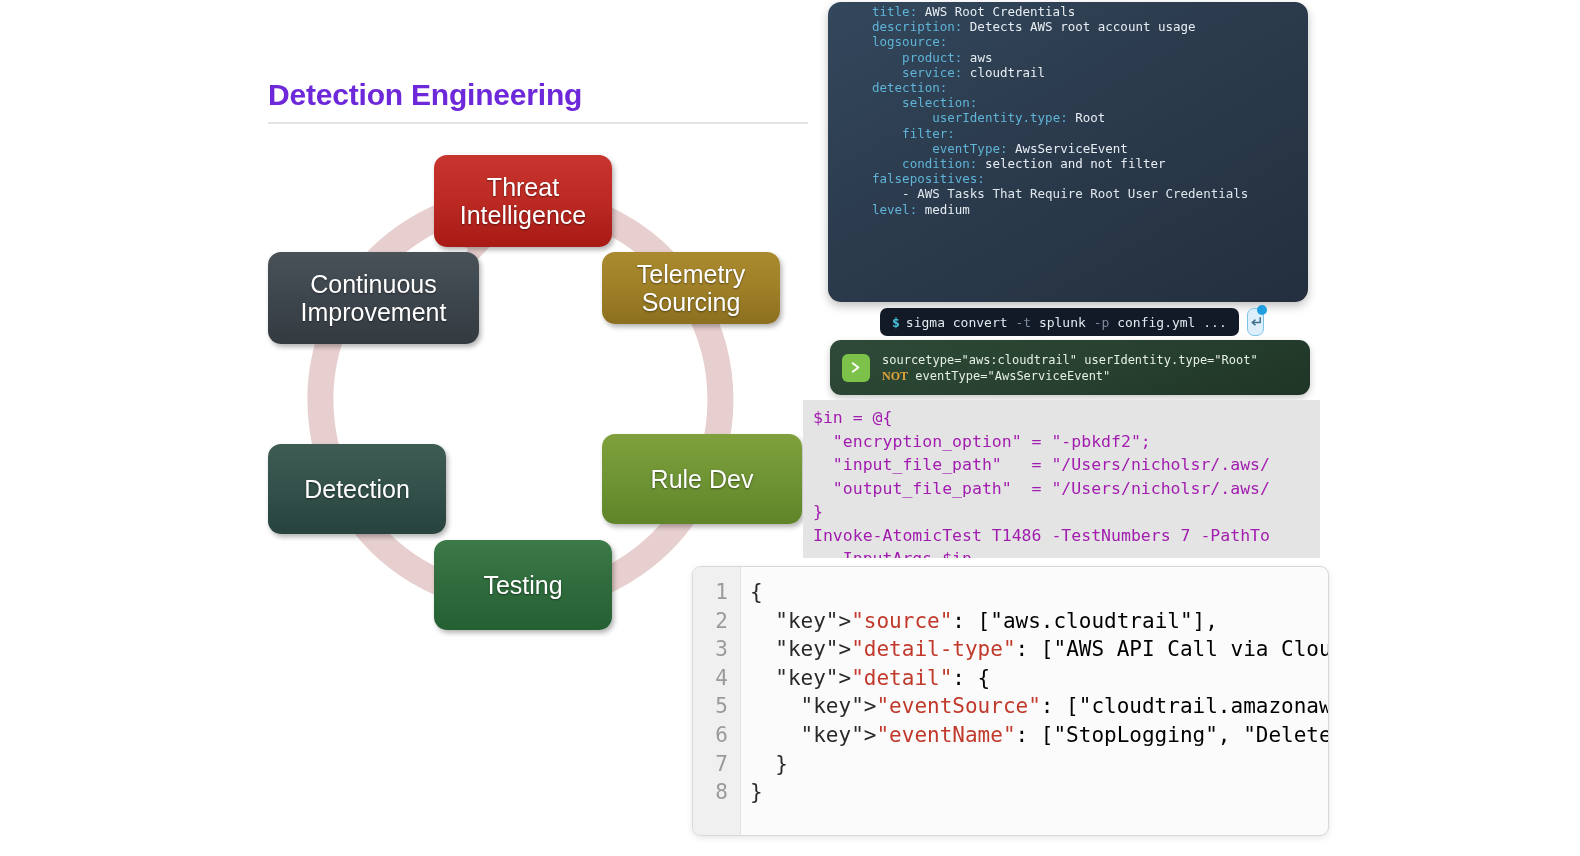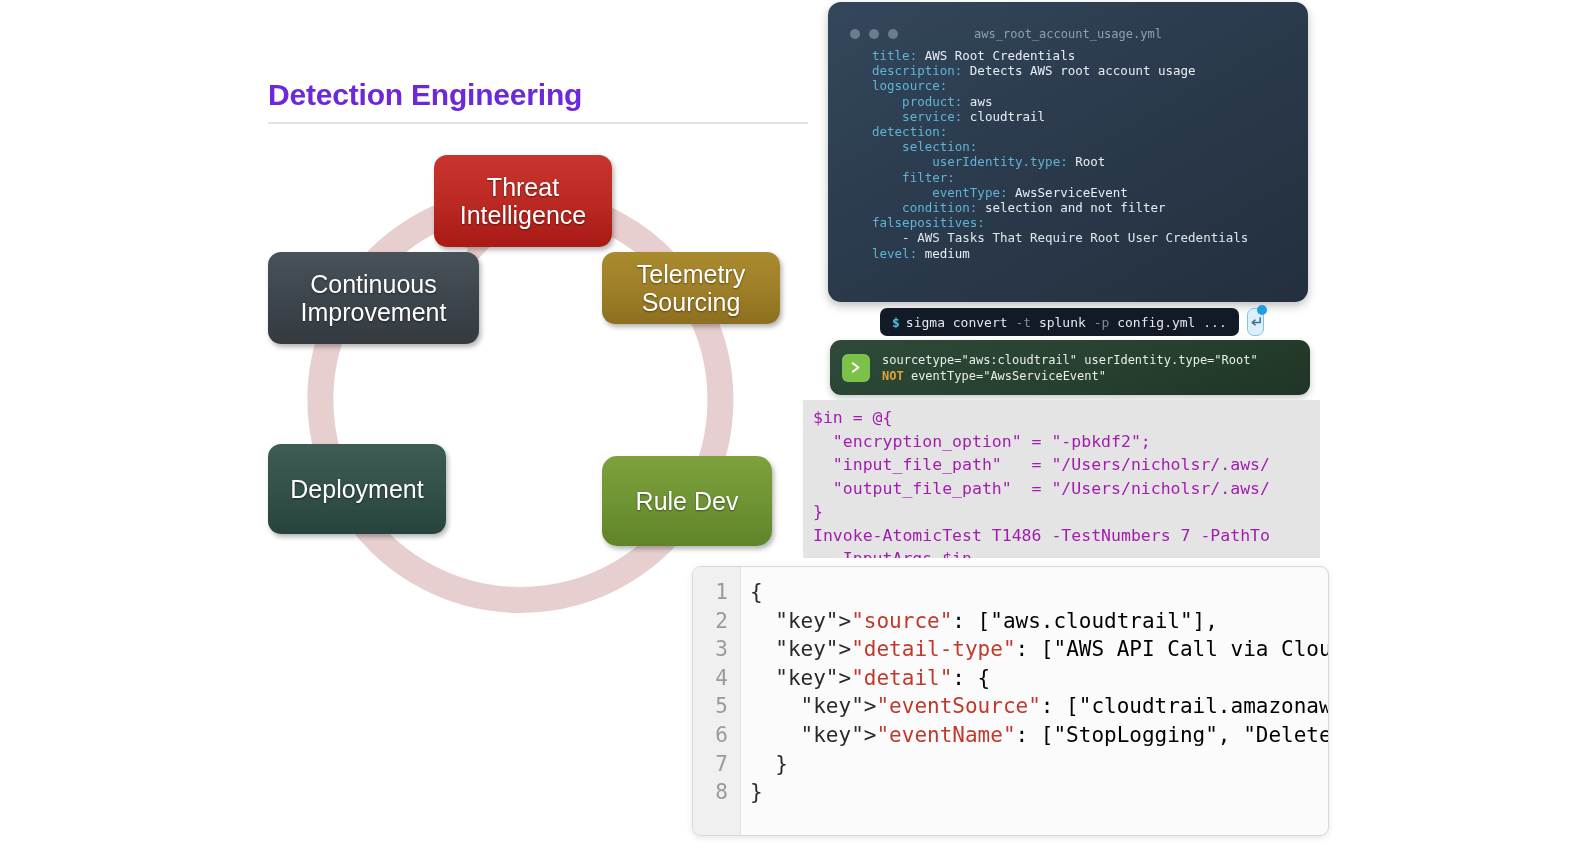--- a/index.html
+++ b/index.html
@@ -63,22 +63,22 @@
     line-height: 1.12;
     font-weight: normal;
     text-shadow: 0 1px 2px rgba(0,0,0,0.45);
     padding: 16px 10px;
     box-sizing: border-box;
   }
   .node-ti  { left: 172px; top: 15px;  width: 178px; height: 92px;
               background: linear-gradient(180deg,#c8352e 0%,#bd2b24 45%,#a81a15 100%); }
   .node-ts  { left: 340px; top: 112px; width: 178px; height: 72px;
               background: linear-gradient(180deg,#a98a2e 0%,#9f8028 50%,#8c6f1f 100%); }
-  .node-rd  { left: 340px; top: 316px; width: 170px; height: 90px;
-              background: linear-gradient(180deg,#7fa03c 0%,#6f9434 50%,#5f8429 100%); border-radius: 15px; }
+  .node-rd  { left: 340px; top: 294px; width: 200px; height: 90px;
+              background: linear-gradient(180deg,#7fa03c 0%,#6f9434 50%,#5f8429 100%); }
   .node-test{ left: 172px; top: 400px; width: 178px; height: 90px;
               background: linear-gradient(180deg,#3d7a49 0%,#2f6b3c 50%,#256032 100%); }
   .node-dep { left: 6px;   top: 304px; width: 178px; height: 90px;
               background: linear-gradient(180deg,#3e5b54 0%,#33504a 50%,#28433d 100%); }
   .node-ci  { left: 6px;   top: 112px; width: 211px; height: 92px;
               background: linear-gradient(180deg,#4a5259 0%,#3e464d 50%,#333a40 100%); }
 
   
   
   #yaml-window {
@@ -193,21 +193,21 @@
     flex: 0 0 auto;
     margin-right: 12px;
   }
   #splunk-query {
     font-family: "DejaVu Sans Mono", monospace;
     font-size: 12px;
     line-height: 16px;
     color: #e6efe8;
     white-space: pre;
   }
-  #splunk-query .neg { color: #e0a33a; font-weight: bold; }
+  #splunk-query .neg { color: #e0a33a; font-weight: bold; font-family: Liberation Serif, serif; }
 
   
   #ps-panel {
     position: absolute;
     left: 803px;
     top: 400px;
     width: 517px;
     height: 158px;
     background: #e4e4e4;
     overflow: hidden;
@@ -280,37 +280,32 @@
 
   <div class="node node-ti">
     <span>Threat<br>Intelligence</span>
   </div>
   <div class="node node-ts">
     <span>Telemetry<br>Sourcing</span>
   </div>
   <div class="node node-rd">
     <span>Rule Dev</span>
   </div>
+  <div class="node node-test">
+    <span>Testing</span>
+  </div>
   <div class="node node-dep">
-    <span>Deployment</span>
+    <span>Detection</span>
   </div>
   <div class="node node-ci">
     <span>Continuous<br>Improvement</span>
   </div>
 </div>
 
 <div id="yaml-window">
-  <div id="yaml-titlebar">
-    <div class="tl-dots">
-      <span class="tl-dot"></span>
-      <span class="tl-dot"></span>
-      <span class="tl-dot"></span>
-    </div>
-    <div id="yaml-filename">aws_root_account_usage.yml</div>
-  </div>
   <div id="yaml-code"><div><span class="k">title:</span><span class="v"> AWS Root Credentials</span></div><div><span class="k">description:</span><span class="v"> Detects AWS root account usage</span></div><div><span class="k">logsource:</span><span class="v"></span></div><div>    <span class="k">product:</span><span class="v"> aws</span></div><div>    <span class="k">service:</span><span class="v"> cloudtrail</span></div><div><span class="k">detection:</span><span class="v"></span></div><div>    <span class="k">selection:</span><span class="v"></span></div><div>        <span class="k">userIdentity.type:</span><span class="v"> Root</span></div><div>    <span class="k">filter:</span><span class="v"></span></div><div>        <span class="k">eventType:</span><span class="v"> AwsServiceEvent</span></div><div>    <span class="k">condition:</span><span class="v"> selection and not filter</span></div><div><span class="k">falsepositives:</span><span class="v"></span></div><div>    - AWS Tasks That Require Root User Credentials</div><div><span class="k">level:</span><span class="v"> medium</span></div></div>
 </div>
 
 <div id="cmd-row">
   <div id="cmd-box">
     <span id="cmd-prompt">$</span>
     <span id="cmd-text">sigma convert <span class="flag">-t</span> splunk <span class="flag">-p</span> config.yml ...</span>
   </div>
   <div id="enter-btn">
     <svg width="15" height="15" viewBox="0 0 16 16">

